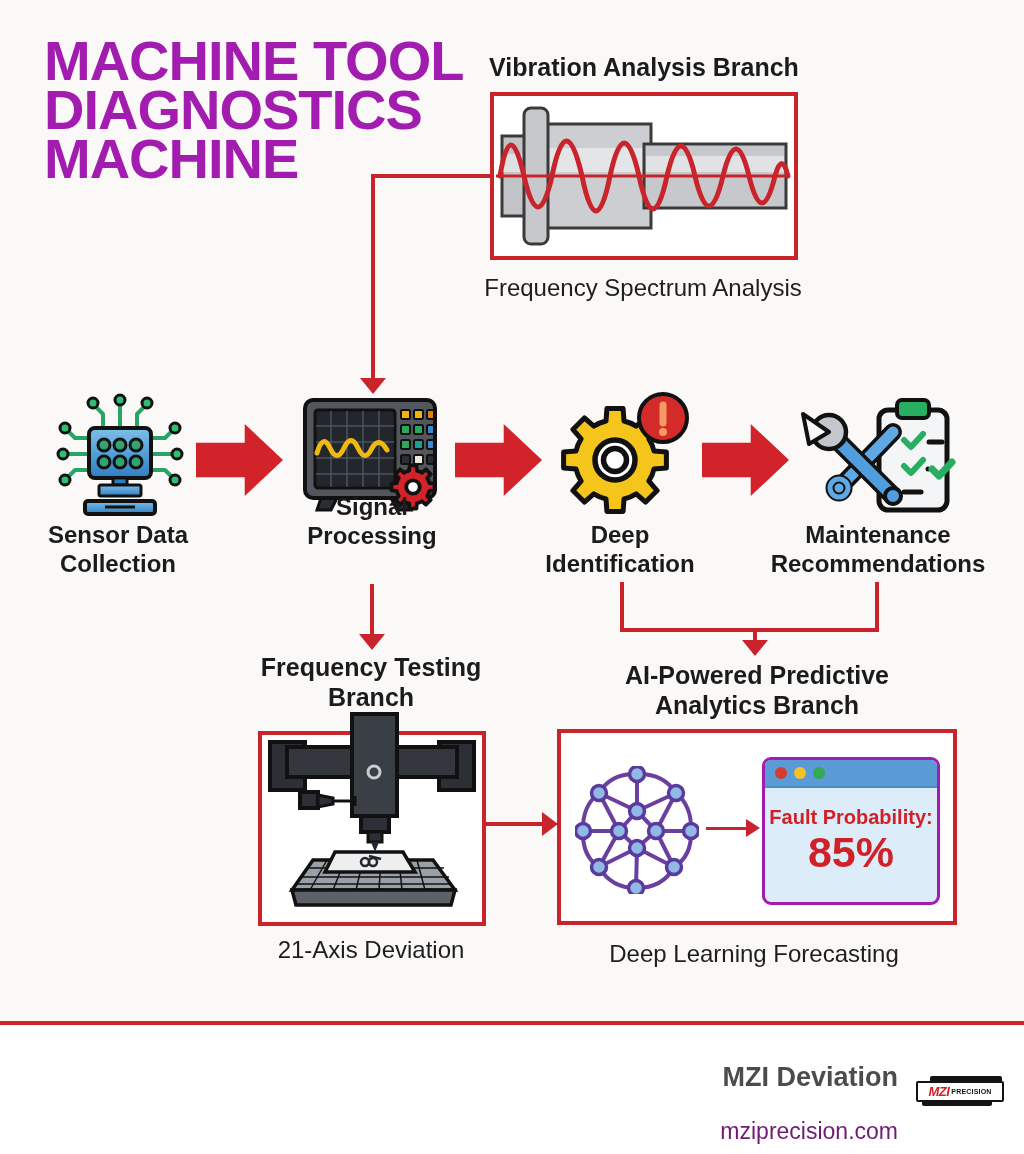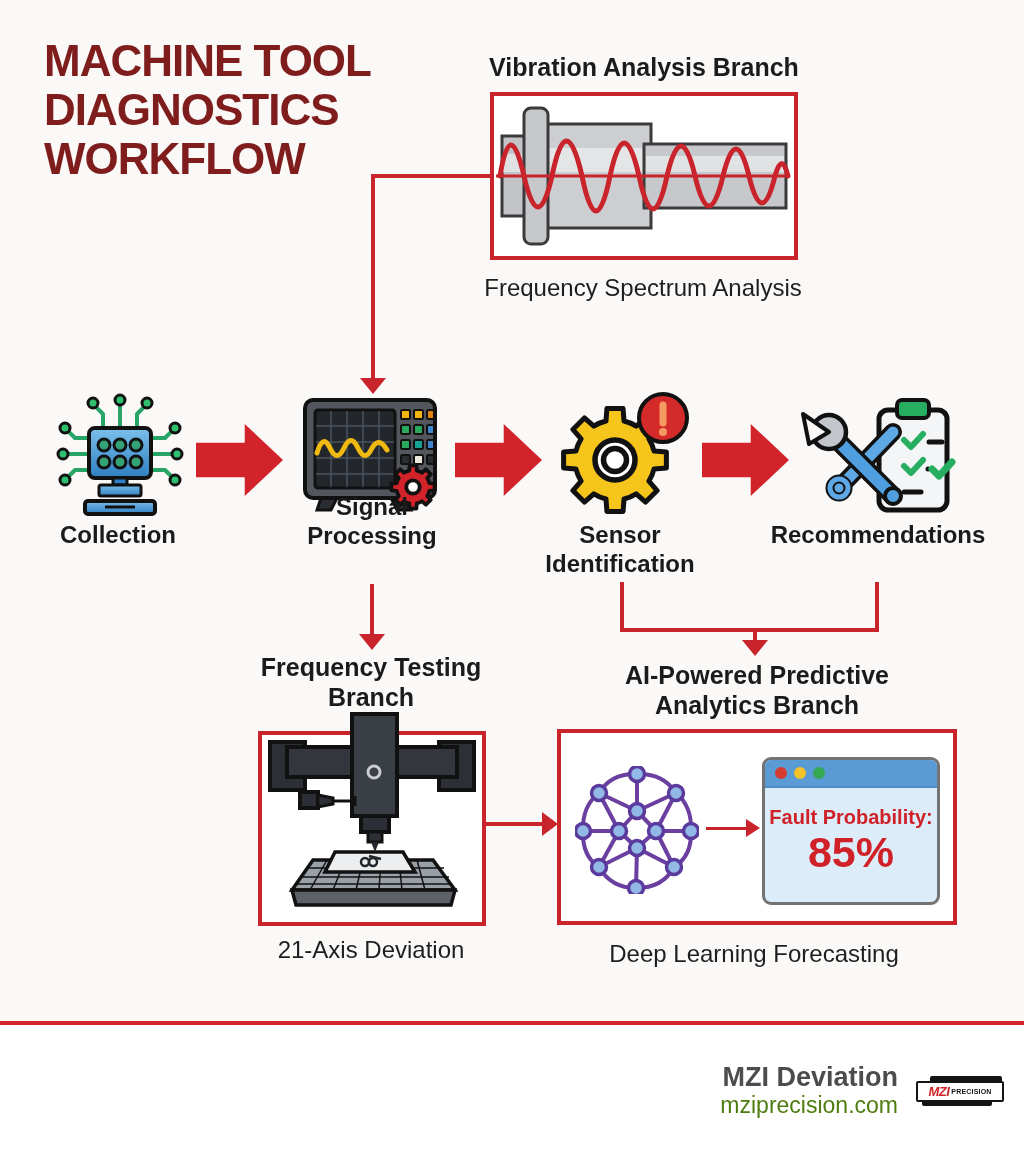--- a/index.html
+++ b/index.html
@@ -1,64 +1,64 @@
 <!DOCTYPE html>
 <html><head>
 <meta charset="utf-8">
 <style>
   html,body{margin:0;padding:0;background:#ffffff;}
   .canvas{position:relative;width:1024px;height:1154px;background:#faf9f7;overflow:hidden;
           font-family:"Liberation Sans","DejaVu Sans",sans-serif;color:#1b1b1b;}
   .abs{position:absolute;}
   
-  .main-title{font-size:44px;line-height:49px;font-weight:bold;color:#7f1d1d;letter-spacing:-1px;}
+  .main-title{font-size:56px;line-height:49px;font-weight:bold;color:#a21caf;letter-spacing:-1px;}
   .branch-title{font-weight:bold;font-size:25px;line-height:30px;text-align:center;color:#1b1b1b;}
   .branch-caption{font-size:24px;line-height:31px;text-align:center;color:#1e1e1e;}
   .step-label{font-weight:bold;font-size:24px;line-height:29px;text-align:center;color:#1b1b1b;}
   
   .red-box{position:absolute;border:4px solid #c9232b;background:#ffffff;}
   
   .line{position:absolute;background:#c9232b;}
   .arr-down{position:absolute;width:0;height:0;border-left:13px solid transparent;border-right:13px solid transparent;border-top:16px solid #c9232b;}
   .arr-right{position:absolute;width:0;height:0;border-top:12px solid transparent;border-bottom:12px solid transparent;border-left:16px solid #c9232b;}
   .arr-right.small{border-top-width:9px;border-bottom-width:9px;border-left-width:14px;}
   .block-arrow{position:absolute;width:87px;height:72px;background:#d2232a;
                clip-path:polygon(0 26%,56% 26%,56% 0,100% 50%,56% 100%,56% 74%,0 74%);}
   
-  .browser{position:absolute;width:172px;height:142px;border:3px solid #737373;border-radius:9px;background:#ddecf9;overflow:hidden;}
+  .browser{position:absolute;width:172px;height:142px;border:3px solid #a21caf;border-radius:9px;background:#ddecf9;overflow:hidden;}
   .browser-bar{height:26px;background:#5b9bd5;border-bottom:2px solid #4a8ec2;display:flex;align-items:center;padding-left:10px;gap:7px;}
   .dot{width:12px;height:12px;border-radius:50%;}
   .dot.red{background:#d63b2f;} .dot.yellow{background:#f3c129;} .dot.green{background:#34a853;}
   .fault-label{margin-top:18px;text-align:center;font-weight:bold;font-size:20px;color:#cf2127;}
   .fault-value{text-align:center;font-weight:bold;font-size:43px;line-height:46px;color:#cf2127;}
   
   .rule{position:absolute;left:0;top:1021px;width:1024px;height:4px;background:#d2232a;}
   .footer-bg{position:absolute;left:0;top:1025px;width:1024px;height:129px;background:#ffffff;}
   .footer-text{position:absolute;left:598px;top:1062px;width:300px;text-align:right;}
   .company{font-weight:bold;font-size:27px;line-height:30px;color:#4c4c4c;}
-  .website{font-size:23px;line-height:26px;color:#4d7c0f;}
+  .website{font-size:23px;line-height:26px;color:#701a75;margin-top:26px;}
   .logo{position:absolute;left:916px;top:1076px;width:88px;height:36px;}
   .logo .bar-top{position:absolute;left:14px;top:0;width:72px;height:7px;background:#141414;border-radius:2px;}
   .logo .bar-bottom{position:absolute;left:6px;top:24px;width:70px;height:6px;background:#141414;border-radius:2px;}
   .logo .mid{position:absolute;left:0;top:5px;width:84px;height:17px;background:#ffffff;border:2px solid #141414;border-radius:2px;
              display:flex;align-items:center;justify-content:center;gap:2px;}
   .logo .mzi{font-weight:bold;font-style:italic;font-size:13px;color:#cf2127;letter-spacing:-0.5px;}
   .logo .prec{font-weight:bold;font-size:7px;color:#141414;letter-spacing:0.2px;}
 </style>
 </head>
 <body>
 
 <div class="canvas">
 
   <div class="footer-bg"></div>
 
   <div class="abs main-title" style="left:44px;top:36px;width:440px;">
     <div>MACHINE TOOL</div>
     <div>DIAGNOSTICS</div>
-    <div>WORKFLOW</div>
+    <div>MACHINE</div>
   </div>
 
   <div class="abs branch-title" style="left:444px;top:52px;width:400px;">Vibration Analysis Branch</div>
   <div class="red-box" style="left:490px;top:92px;width:300px;height:160px;">
     <svg width="300" height="160" viewBox="0 0 300 160">
       <rect x="8" y="40" width="58" height="80" fill="#c2c4c7" stroke="#3a3a3a" stroke-width="3"></rect>
       <rect x="9" y="58" width="56" height="18" fill="#dfe1e3"></rect>
       <rect x="52" y="28" width="105" height="104" fill="#ccced1" stroke="#3a3a3a" stroke-width="3"></rect>
       <rect x="54" y="52" width="101" height="24" fill="#e3e5e7"></rect>
       <rect x="150" y="48" width="142" height="64" fill="#c6c8cb" stroke="#3a3a3a" stroke-width="3"></rect>
@@ -187,31 +187,33 @@
     <circle cx="38" cy="92" r="9" fill="none" stroke="#5fa8e6" stroke-width="5"></circle>
 
     <line x1="38" y1="46" x2="92" y2="100" stroke="#111" stroke-width="19" stroke-linecap="round"></line>
     <line x1="38" y1="46" x2="92" y2="100" stroke="#4f9fe0" stroke-width="12" stroke-linecap="round"></line>
     <circle cx="92" cy="100" r="8" fill="#4f9fe0" stroke="#111" stroke-width="4"></circle>
     <circle cx="28" cy="36" r="17" fill="#c3c7cc" stroke="#111" stroke-width="4.5"></circle>
     <polygon points="28,36 2,18 8,48" fill="#faf9f7" stroke="#111" stroke-width="4" stroke-linejoin="round"></polygon>
   </svg>
 
   <div class="abs step-label" style="left:3px;top:520px;width:230px;">
+    <div>Sensor Data</div>
     <div>Collection</div>
   </div>
   <div class="abs step-label" style="left:257px;top:492px;width:230px;">
     <div>Signal</div>
     <div>Processing</div>
   </div>
   <div class="abs step-label" style="left:505px;top:520px;width:230px;">
-    <div>Sensor</div>
+    <div>Deep</div>
     <div>Identification</div>
   </div>
   <div class="abs step-label" style="left:763px;top:520px;width:230px;">
+    <div>Maintenance</div>
     <div>Recommendations</div>
   </div>
 
   <div class="line" style="left:370px;top:584px;width:4px;height:50px;"></div>
   <div class="arr-down" style="left:359px;top:634px;"></div>
 
   <div class="line" style="left:620px;top:582px;width:4px;height:50px;"></div>
   <div class="line" style="left:875px;top:582px;width:4px;height:50px;"></div>
   <div class="line" style="left:620px;top:628px;width:259px;height:4px;"></div>
   <div class="line" style="left:753px;top:632px;width:4px;height:8px;"></div>

